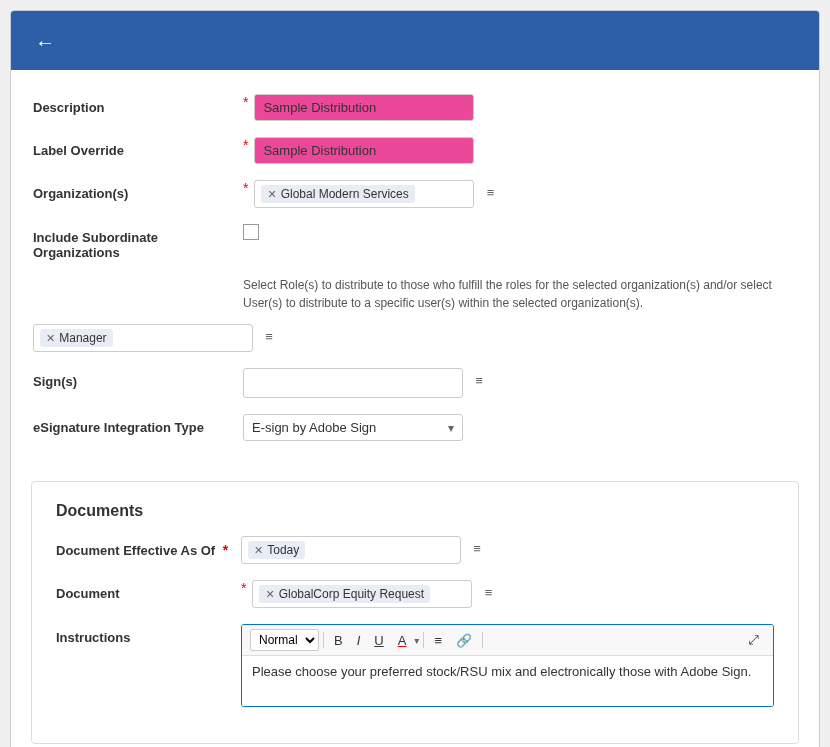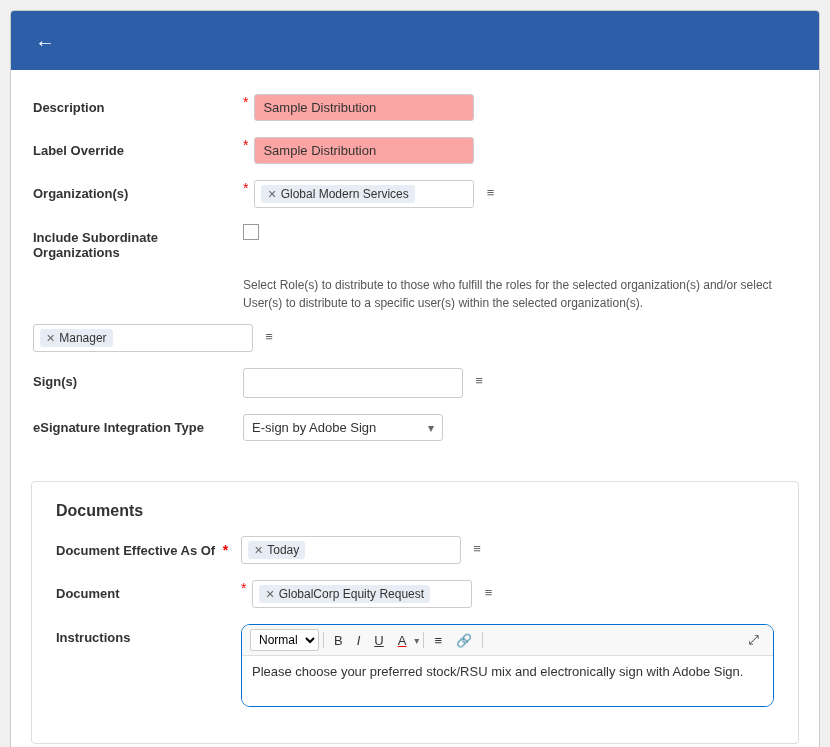--- a/index.html
+++ b/index.html
@@ -65,21 +65,21 @@
       display: flex;
       align-items: flex-start;
     }
     .text-input {
       width: 220px;
       border: 1px solid #ccc;
       border-radius: 3px;
       padding: 5px 8px;
       font-size: 13px;
       color: #333;
-      background: #fca5a5;
+      background: #ec4899;
     }
     .chip-field {
       width: 220px;
       border: 1px solid #ccc;
       border-radius: 3px;
       padding: 4px 6px;
       font-size: 13px;
       background: #fff;
       display: flex;
       align-items: flex-start;
@@ -130,21 +130,21 @@
       cursor: pointer;
     }
     .info-text {
       font-size: 12px;
       color: #555;
       line-height: 1.5;
       margin-bottom: 12px;
       padding-left: 210px;
     }
     .select-field {
-      width: 200px;
+      width: 220px;
       border: 1px solid #ccc;
       border-radius: 3px;
       padding: 5px 8px;
       font-size: 13px;
       color: #333;
       background: #fff;
       display: flex;
       align-items: center;
       justify-content: space-between;
       cursor: pointer;
@@ -170,21 +170,21 @@
       width: 185px;
       font-size: 13px;
       font-weight: bold;
       color: #333;
       padding-top: 6px;
       flex-shrink: 0;
     }
     .instructions-editor {
       flex: 1;
       border: 1px solid #0070d2;
-      border-radius: 9px;
+      border-radius: 3px;
       overflow: hidden;
     }
     .editor-toolbar {
       display: flex;
       align-items: center;
       gap: 2px;
       padding: 4px 8px;
       background: #f8f8f8;
       border-bottom: 1px solid #ddd;
     }
@@ -362,19 +362,19 @@
             <button class="toolbar-btn" style="font-style:italic;">I</button>
             <button class="toolbar-btn" style="text-decoration:underline;">U</button>
             <button class="toolbar-btn" style="text-decoration:underline;text-decoration-color:#e00;">A</button>
             <span class="select-arrow" style="font-size:10px;cursor:pointer;">▾</span>
             <div class="divider"></div>
             <button class="toolbar-btn">≡</button>
             <button class="toolbar-btn">🔗</button>
             <div class="divider"></div>
             <button class="toolbar-btn" style="margin-left:auto;">⤢</button>
           </div>
-          <div class="editor-content" contenteditable="true" style="">Please choose your preferred stock/RSU mix and electronically sign with Adobe Sign.</div>
+          <div class="editor-content" contenteditable="true" style="">Please choose your preferred stock/RSU mix and electronically those with Adobe Sign.</div>
         </div>
       </div>
     </div>
 
   </div>
 </div>
 
 </body></html>

